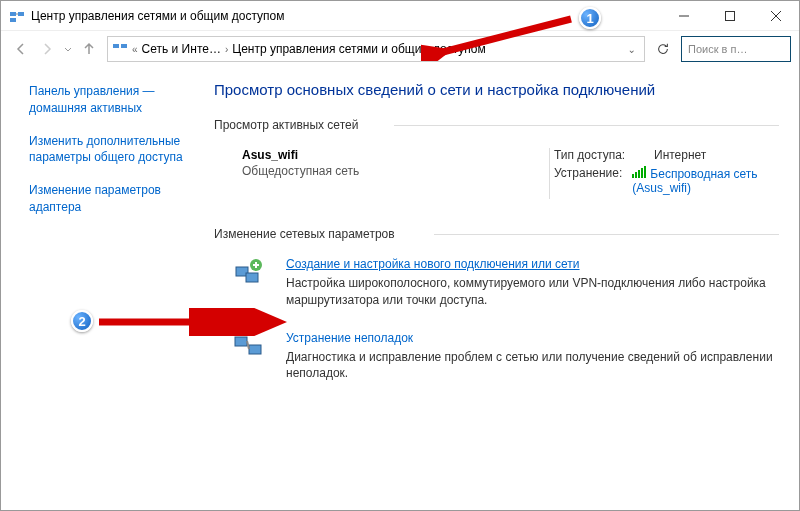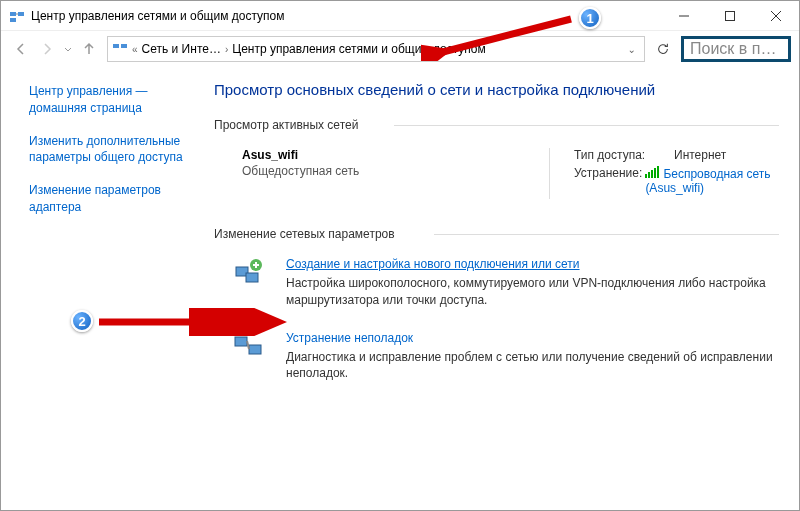--- a/index.html
+++ b/index.html
@@ -46,24 +46,24 @@
   gap: 4px;
   color: #000;
   overflow: hidden;
   white-space: nowrap;
 }
 .crumb-sep { color: #666; font-size: 10px; }
 .dropdown-chev { color: #666; font-size: 10px; margin-left: auto; padding: 0 4px;}
 .refresh-btn { width: 24px; height: 24px; display:flex;align-items:center;justify-content:center; color:#444;}
 .search-box {
   width: 110px; height: 26px;
-  border: 3px solid #0c4a6e;
+  border: 1px solid #0c4a6e;
   padding: 0 6px;
   color: #888;
-  font-size: 16px;
+  font-size: 11px;
   display:flex; align-items:center;
 }
 
 .content { display: flex; height: calc(100% - 66px); }
 .sidebar {
   width: 205px;
   padding: 16px 12px 12px 28px;
 }
 .side-link {
   color: #0066cc;
@@ -102,21 +102,21 @@
 .active-net {
   display: flex;
   padding: 8px 0 20px 28px;
 }
 .net-left { flex: 1; }
 .net-name { font-weight: 600; font-size: 12px; margin-bottom: 2px;}
 .net-type { color: #555; font-size: 12px; }
 .net-right {
   width: 230px;
   border-left: 1px solid #ddd;
-  padding-left: 24px;
+  padding-left: 4px;
   font-size: 12px;
 }
 .net-row { display: flex; margin-bottom: 4px; }
 .net-label { width: 100px; color: #333; }
 .net-val { color: #333; }
 .net-link { color: #0066cc; cursor: pointer; }
 .wifi-icon { display:inline-block; width:14px; margin-right:4px;}
 
 .change-section { margin-top: 8px; }
 .change-section .section-title::after { left: 220px; }
@@ -223,21 +223,21 @@
         <path d="M13 8 A5 5 0 1 1 11.5 4.5 M13 2 L13 5 L10 5" fill="none" stroke="#444" stroke-width="1.2"></path>
       </svg>
   </div>
   <div class="search-box">
     <span>Поиск в п…</span>
   </div>
 </div>
 
 <div class="content">
   <div class="sidebar">
-    <div class="side-link">Центр управления — домашняя страница</div>
+    <div class="side-link">Панель управления — домашняя активных</div>
     <div class="side-link">Изменить дополнительные параметры общего доступа</div>
     <div class="side-link">Изменение параметров адаптера</div>
   </div>
 
   <div class="main">
     <h1>Просмотр основных сведений о сети и настройка подключений</h1>
 
     <div class="section-title">Просмотр активных сетей</div>
 
     <div class="active-net">

